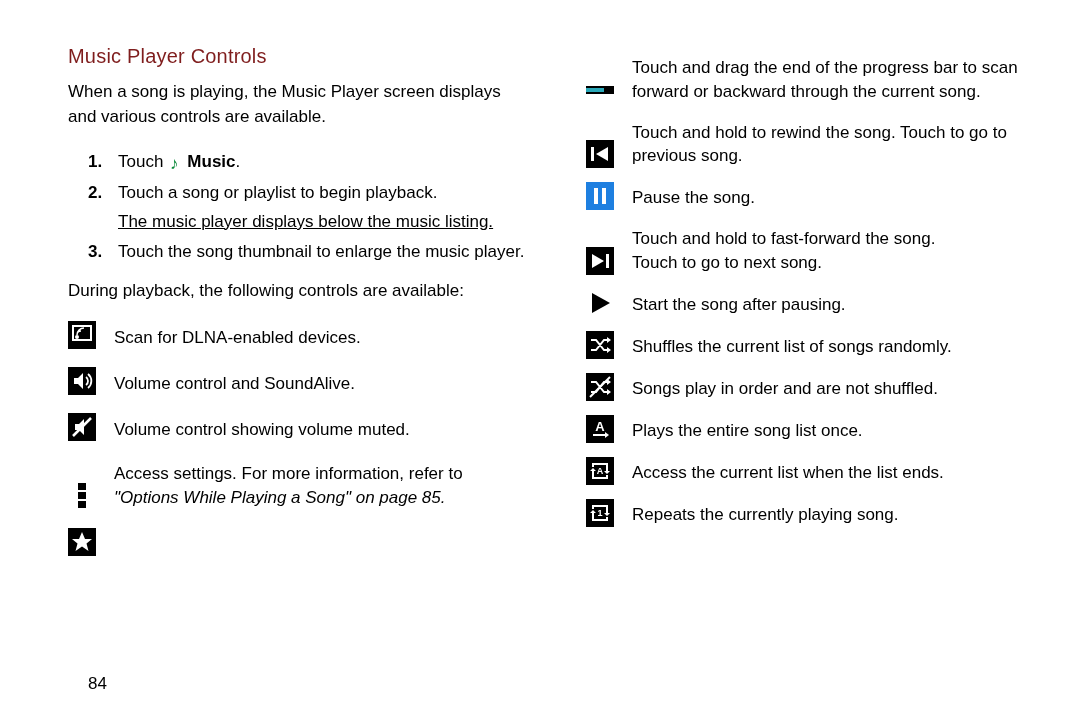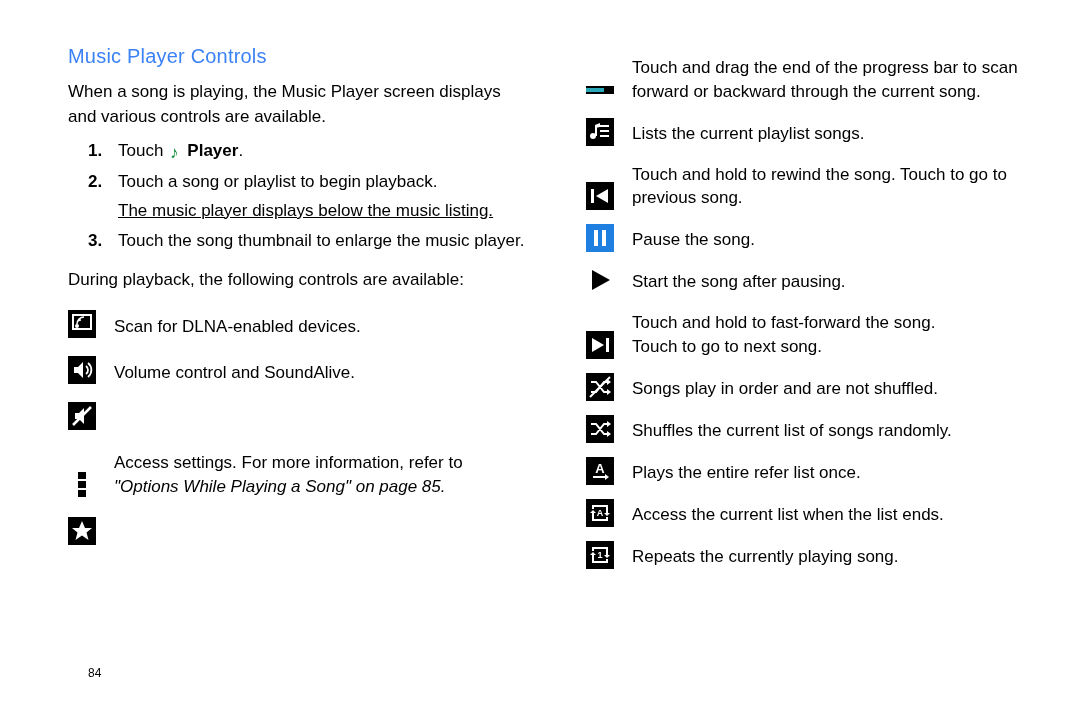--- a/index.html
+++ b/index.html
@@ -16,29 +16,29 @@
   .page {
     display: flex;
     padding: 45px 36px 20px 68px;
     gap: 60px;
   }
   .col {
     flex: 1;
     min-width: 0;
   }
   .heading {
-    color: #3b82f6;
+    color: #7f1d1d;
     font-size: 20px;
     font-weight: 400;
     margin-bottom: 12px;
     letter-spacing: 0.2px;
   }
   .intro {
     line-height: 1.45;
-    margin-bottom: 10px;
+    margin-bottom: 21px;
   }
   ol.steps {
     list-style: none;
     padding: 0;
     margin: 0 0 14px 0;
   }
   ol.steps > li {
     display: flex;
     margin-bottom: 6px;
     line-height: 1.45;
@@ -65,23 +65,23 @@
     height: 28px;
     flex: 0 0 28px;
     margin-right: 18px;
     display:flex;
     align-items:center;
     justify-content:center;
   }
   .icon-desc { flex:1; padding-top:3px; }
   .page-num {
     position: absolute;
-    bottom: 40px;
+    bottom: 26px;
     left: 88px;
-    font-size: 12px;
+    font-size: 17px;
   }
   .music-note {
     color:#0a8a3a;
     font-weight:bold;
     display:inline-block;
     transform: translateY(2px);
     margin: 0 4px 0 2px;
   }
   .link-ref { font-style: italic; }
   svg { display:block; }
@@ -94,21 +94,21 @@
   <div class="col">
     <div class="heading">Music Player Controls</div>
     <div class="intro">When a song is playing, the Music Player screen displays and various controls are available.</div>
 
     <ol class="steps">
       <li>
         <span class="num">1.</span>
         <span class="step-body">
           <span>Touch</span>
           <span class="music-note">♪</span>
-          <span class="bold">Player</span><span>.</span>
+          <span class="bold">Music</span><span>.</span>
         </span>
       </li>
       <li>
         <span class="num">2.</span>
         <span class="step-body">
           <span>Touch a song or playlist to begin playback.</span>
           <div class="sub">The music player displays below the music listing.</div>
         </span>
       </li>
       <li>
@@ -145,20 +145,21 @@
       </div>
 
       <div class="icon-row">
         <div class="icon-box">
           <svg width="28" height="28">
               <rect width="28" height="28" fill="#000"></rect>
               <path d="M7 11 L11 11 L16 6 L16 22 L11 17 L7 17 Z" fill="#fff"></path>
               <line x1="5" y1="23" x2="23" y2="5" stroke="#fff" stroke-width="2.5"></line>
             </svg>
         </div>
+        <div class="icon-desc">Volume control showing volume muted.</div>
       </div>
 
 
       <div class="icon-row">
         <div class="icon-box">
           <svg width="16" height="32">
               <rect x="4" y="3" width="8" height="7" fill="#000"></rect>
               <rect x="4" y="12" width="8" height="7" fill="#000"></rect>
               <rect x="4" y="21" width="8" height="7" fill="#000"></rect>
             </svg>
@@ -187,34 +188,20 @@
       <div class="icon-row tight">
         <div class="icon-box">
           <svg width="28" height="28">
               <rect x="0" y="10" width="28" height="8" fill="#000"></rect>
               <rect x="0" y="12" width="18" height="4" fill="#2aa8b8"></rect>
             </svg>
         </div>
         <div class="icon-desc">Touch and drag the end of the progress bar to scan forward or backward through the current song.</div>
       </div>
 
-      <div class="icon-row tight">
-        <div class="icon-box">
-          <svg width="28" height="28">
-              <rect width="28" height="28" fill="#000"></rect>
-              <line x1="14" y1="8" x2="23" y2="8" stroke="#fff" stroke-width="2"></line>
-              <line x1="14" y1="13" x2="23" y2="13" stroke="#fff" stroke-width="2"></line>
-              <line x1="14" y1="18" x2="23" y2="18" stroke="#fff" stroke-width="2"></line>
-              <circle cx="7" cy="18" r="3" fill="#fff"></circle>
-              <rect x="9" y="7" width="2" height="11" fill="#fff"></rect>
-              <path d="M9 7 L14 5 L14 9 L9 10 Z" fill="#fff"></path>
-            </svg>
-        </div>
-        <div class="icon-desc">Lists the current playlist songs.</div>
-      </div>
 
       <div class="icon-row tight">
         <div class="icon-box">
           <svg width="28" height="28">
               <rect width="28" height="28" fill="#000"></rect>
               <rect x="5" y="7" width="3" height="14" fill="#fff"></rect>
               <path d="M22 7 L10 14 L22 21 Z" fill="#fff"></path>
             </svg>
         </div>
         <div class="icon-desc">Touch and hold to rewind the song. Touch to go to previous song.</div>
@@ -227,73 +214,73 @@
               <rect x="8" y="6" width="4" height="16" fill="#fff"></rect>
               <rect x="16" y="6" width="4" height="16" fill="#fff"></rect>
             </svg>
         </div>
         <div class="icon-desc">Pause the song.</div>
       </div>
 
       <div class="icon-row tight">
         <div class="icon-box">
           <svg width="28" height="28">
-              <path d="M6 4 L24 14 L6 24 Z" fill="#000"></path>
-            </svg>
-        </div>
-        <div class="icon-desc">Start the song after pausing.</div>
-      </div>
-
-      <div class="icon-row tight">
-        <div class="icon-box">
-          <svg width="28" height="28">
               <rect width="28" height="28" fill="#000"></rect>
               <rect x="20" y="7" width="3" height="14" fill="#fff"></rect>
               <path d="M6 7 L18 14 L6 21 Z" fill="#fff"></path>
             </svg>
         </div>
         <div class="icon-desc">
           <span>Touch and hold to fast-forward the song.</span>
           <div>Touch to go to next song.</div>
         </div>
       </div>
 
       <div class="icon-row tight">
         <div class="icon-box">
           <svg width="28" height="28">
+              <path d="M6 4 L24 14 L6 24 Z" fill="#000"></path>
+            </svg>
+        </div>
+        <div class="icon-desc">Start the song after pausing.</div>
+      </div>
+
+      <div class="icon-row tight">
+        <div class="icon-box">
+          <svg width="28" height="28">
+              <rect width="28" height="28" fill="#000"></rect>
+              <path d="M5 9 L10 9 L18 19 L23 19 M5 19 L10 19 L18 9 L23 9" stroke="#fff" stroke-width="2" fill="none"></path>
+              <path d="M21 6 L25 9 L21 12 Z M21 16 L25 19 L21 22 Z" fill="#fff"></path>
+            </svg>
+        </div>
+        <div class="icon-desc">Shuffles the current list of songs randomly.</div>
+      </div>
+
+      <div class="icon-row tight">
+        <div class="icon-box">
+          <svg width="28" height="28">
               <rect width="28" height="28" fill="#000"></rect>
               <path d="M5 9 L10 9 L18 19 L23 19 M5 19 L10 19 L18 9 L23 9" stroke="#fff" stroke-width="2" fill="none"></path>
               <path d="M21 6 L25 9 L21 12 Z M21 16 L25 19 L21 22 Z" fill="#fff"></path>
               <line x1="4" y1="24" x2="24" y2="4" stroke="#fff" stroke-width="2"></line>
             </svg>
         </div>
         <div class="icon-desc">Songs play in order and are not shuffled.</div>
       </div>
 
       <div class="icon-row tight">
         <div class="icon-box">
           <svg width="28" height="28">
               <rect width="28" height="28" fill="#000"></rect>
-              <path d="M5 9 L10 9 L18 19 L23 19 M5 19 L10 19 L18 9 L23 9" stroke="#fff" stroke-width="2" fill="none"></path>
-              <path d="M21 6 L25 9 L21 12 Z M21 16 L25 19 L21 22 Z" fill="#fff"></path>
-            </svg>
-        </div>
-        <div class="icon-desc">Shuffles the current list of songs randomly.</div>
-      </div>
-
-      <div class="icon-row tight">
-        <div class="icon-box">
-          <svg width="28" height="28">
-              <rect width="28" height="28" fill="#000"></rect>
               <text x="14" y="16" text-anchor="middle" fill="#fff" font-size="13" font-family="Arial" font-weight="bold">A</text>
               <line x1="7" y1="20" x2="21" y2="20" stroke="#fff" stroke-width="2"></line>
               <path d="M19 17 L23 20 L19 23 Z" fill="#fff"></path>
             </svg>
         </div>
-        <div class="icon-desc">Plays the entire refer list once.</div>
+        <div class="icon-desc">Plays the entire song list once.</div>
       </div>
 
       <div class="icon-row tight">
         <div class="icon-box">
           <svg width="28" height="28">
               <rect width="28" height="28" fill="#000"></rect>
               <path d="M7 10 L7 7 L21 7 L21 14 M21 18 L21 21 L7 21 L7 14" stroke="#fff" stroke-width="2" fill="none"></path>
               <path d="M4 14 L7 11 L10 14 Z M18 14 L21 17 L24 14 Z" fill="#fff"></path>
               <text x="14" y="17" text-anchor="middle" fill="#fff" font-size="9" font-family="Arial" font-weight="bold">A</text>
             </svg>

